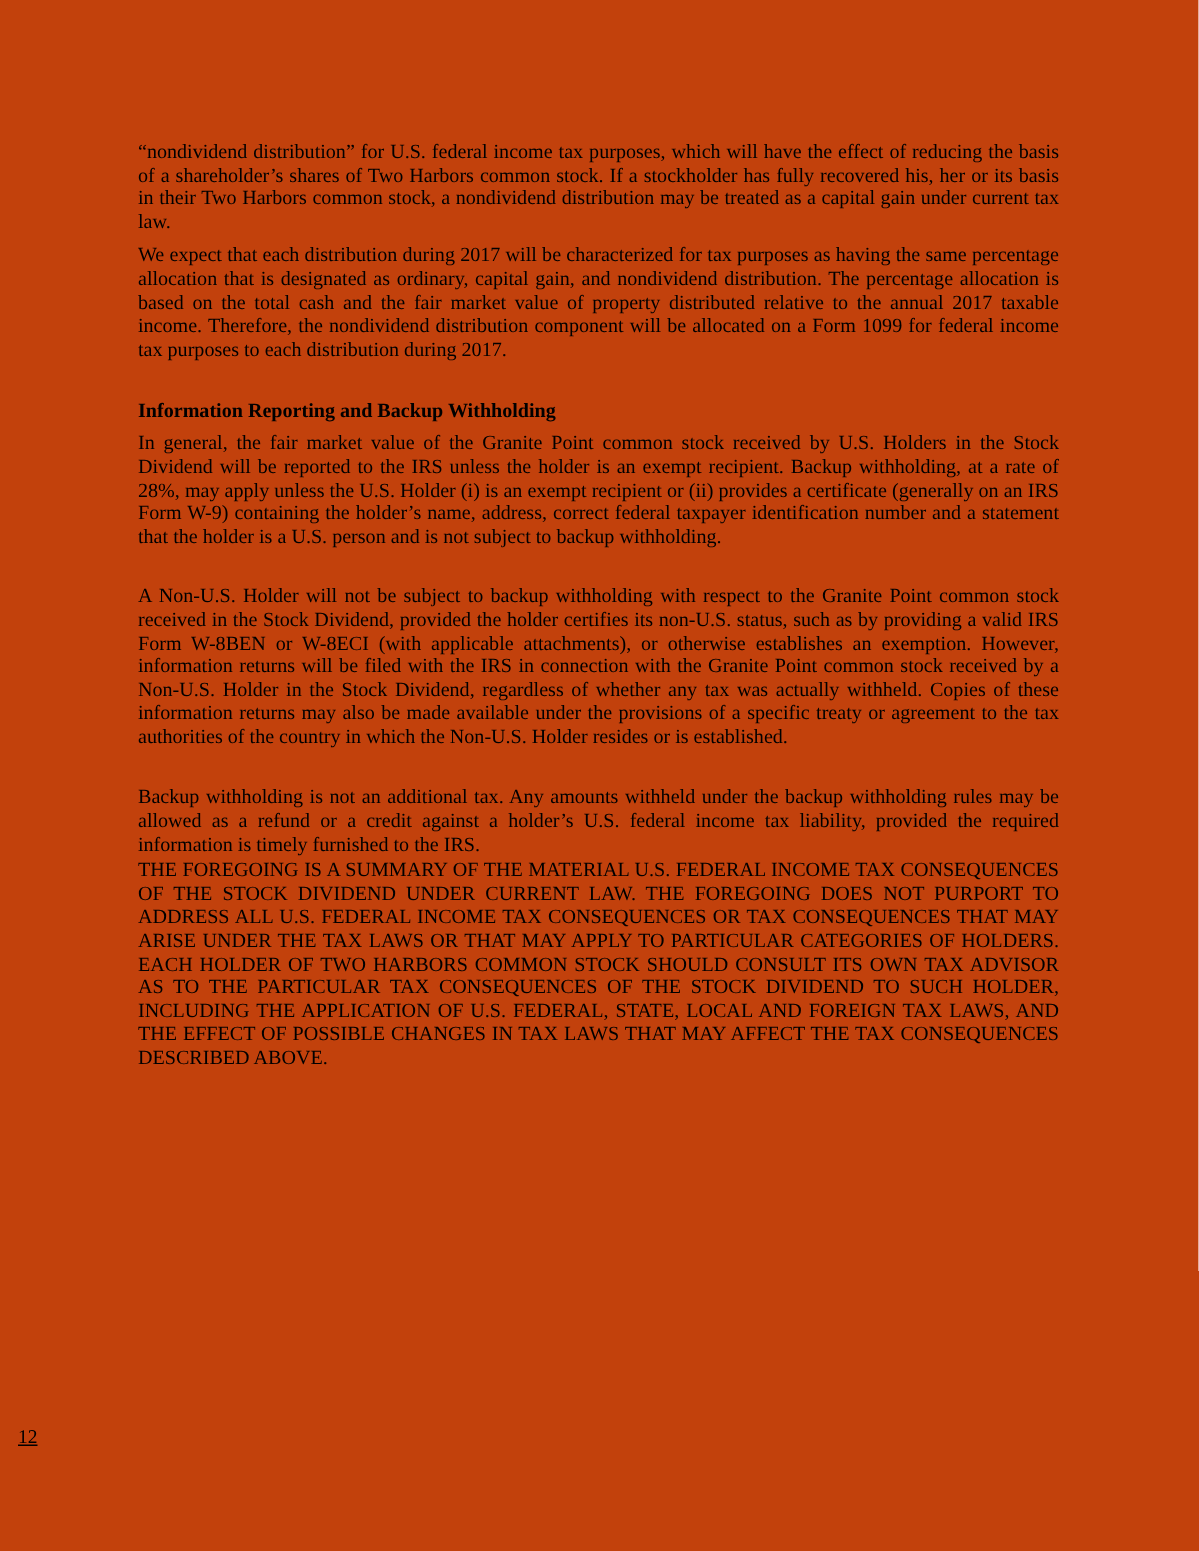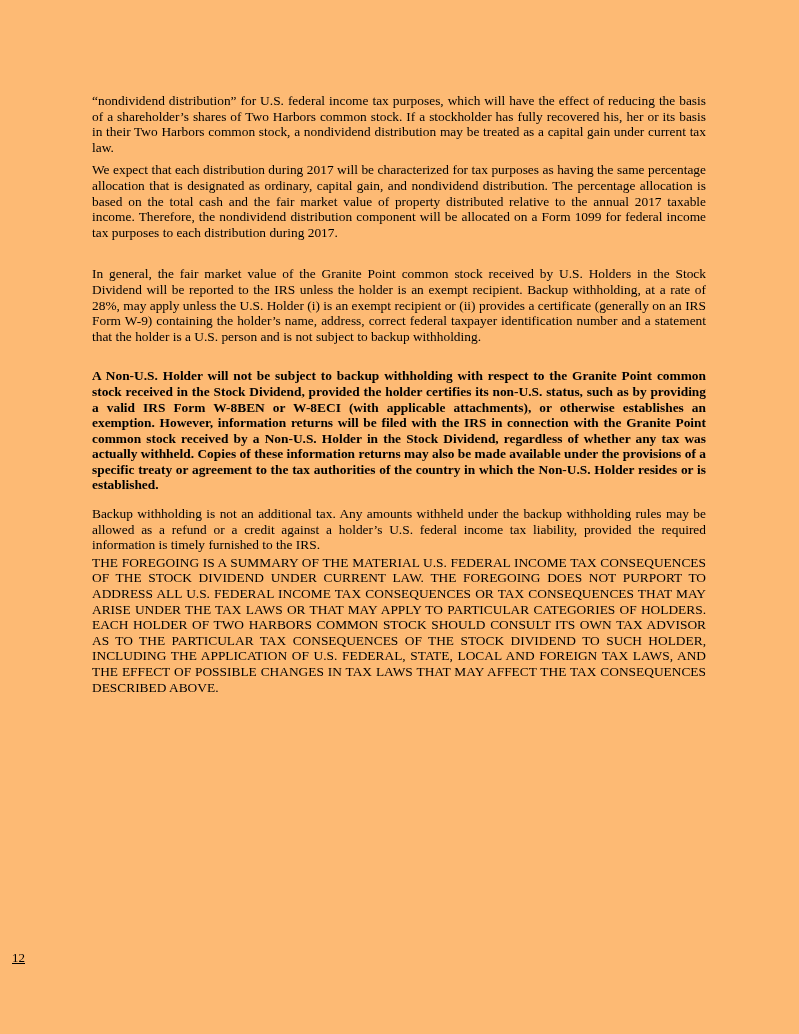--- a/index.html
+++ b/index.html
@@ -4,21 +4,21 @@
 <style>
   html, body {
     margin: 0;
     padding: 0;
     background: #ffffff;
   }
   .page {
     position: relative;
     width: 799px;
     height: 1034px;
-    background: #fdba74;
+    background: #c2410c;
     color: #000000;
     font-family: "Liberation Serif", "DejaVu Serif", serif;
     overflow: hidden;
   }
   .content {
     position: absolute;
     top: 93px;
     left: 92px;
     width: 614px;
   }
@@ -31,39 +31,40 @@
   .para-1 { margin-bottom: 7px; }
   .para-2 { margin-bottom: 26px; }
   .section-heading {
     margin: 0 0 5px 0;
     font-size: 13.4px;
     line-height: 16px;
     font-weight: bold;
     text-align: left;
   }
   .para-3 { margin-bottom: 24px; }
-  .para-4 { margin-bottom: 13px; font-weight: bold; }
+  .para-4 { margin-bottom: 25px; }
   .para-5 { margin-bottom: 2px; }
   .para-6 { margin-bottom: 0; }
   .page-number {
     position: absolute;
     top: 950px;
     left: 12px;
     width: 100%;
     font-size: 13px;
     line-height: 15px;
     text-decoration: underline;
   }
 </style>
 </head>
 <body>
 
 <div class="page">
   <div class="content">
     <p class="body-para para-1">“nondividend distribution” for U.S. federal income tax purposes, which will have the effect of reducing the basis of a shareholder’s shares of Two Harbors common stock. If a stockholder has fully recovered his, her or its basis in their Two Harbors common stock, a nondividend distribution may be treated as a capital gain under current tax law.</p>
     <p class="body-para para-2">We expect that each distribution during 2017 will be characterized for tax purposes as having the same percentage allocation that is designated as ordinary, capital gain, and nondividend distribution. The percentage allocation is based on the total cash and the fair market value of property distributed relative to the annual 2017 taxable income. Therefore, the nondividend distribution component will be allocated on a Form 1099 for federal income tax purposes to each distribution during 2017.</p>
+    <h3 class="section-heading">Information Reporting and Backup Withholding</h3>
     <p class="body-para para-3">In general, the fair market value of the Granite Point common stock received by U.S. Holders in the Stock Dividend will be reported to the IRS unless the holder is an exempt recipient. Backup withholding, at a rate of 28%, may apply unless the U.S. Holder (i) is an exempt recipient or (ii) provides a certificate (generally on an IRS Form W-9) containing the holder’s name, address, correct federal taxpayer identification number and a statement that the holder is a U.S. person and is not subject to backup withholding.</p>
     <p class="body-para para-4">A Non-U.S. Holder will not be subject to backup withholding with respect to the Granite Point common stock received in the Stock Dividend, provided the holder certifies its non-U.S. status, such as by providing a valid IRS Form W-8BEN or W-8ECI (with applicable attachments), or otherwise establishes an exemption. However, information returns will be filed with the IRS in connection with the Granite Point common stock received by a Non-U.S. Holder in the Stock Dividend, regardless of whether any tax was actually withheld. Copies of these information returns may also be made available under the provisions of a specific treaty or agreement to the tax authorities of the country in which the Non-U.S. Holder resides or is established.</p>
     <p class="body-para para-5">Backup withholding is not an additional tax. Any amounts withheld under the backup withholding rules may be allowed as a refund or a credit against a holder’s U.S. federal income tax liability, provided the required information is timely furnished to the IRS.</p>
     <p class="body-para para-6">THE FOREGOING IS A SUMMARY OF THE MATERIAL U.S. FEDERAL INCOME TAX CONSEQUENCES OF THE STOCK DIVIDEND UNDER CURRENT LAW. THE FOREGOING DOES NOT PURPORT TO ADDRESS ALL U.S. FEDERAL INCOME TAX CONSEQUENCES OR TAX CONSEQUENCES THAT MAY ARISE UNDER THE TAX LAWS OR THAT MAY APPLY TO PARTICULAR CATEGORIES OF HOLDERS. EACH HOLDER OF TWO HARBORS COMMON STOCK SHOULD CONSULT ITS OWN TAX ADVISOR AS TO THE PARTICULAR TAX CONSEQUENCES OF THE STOCK DIVIDEND TO SUCH HOLDER, INCLUDING THE APPLICATION OF U.S. FEDERAL, STATE, LOCAL AND FOREIGN TAX LAWS, AND THE EFFECT OF POSSIBLE CHANGES IN TAX LAWS THAT MAY AFFECT THE TAX CONSEQUENCES DESCRIBED ABOVE.</p>
   </div>
   <div class="page-number">12</div>
 </div>
 
 </body></html>

